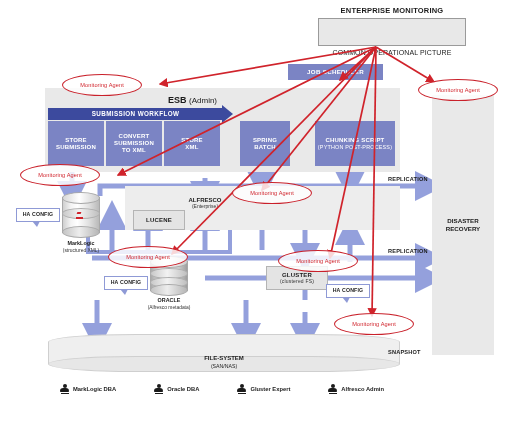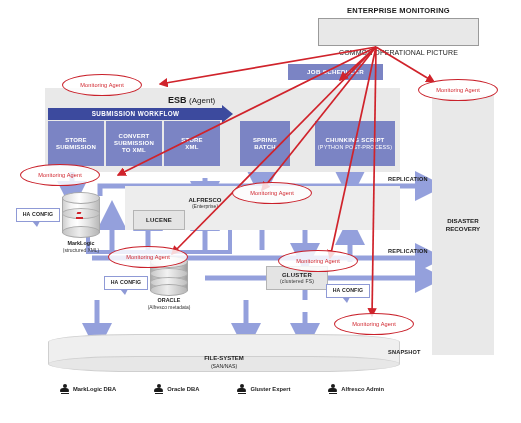--- a/index.html
+++ b/index.html
@@ -204,28 +204,28 @@
       <path d="M88,232 L88,252 L230,252 L230,186"></path>
     </g>
   </svg>
 
   <div class="abs panel" style="left:45px;top:88px;width:355px;height:84px;"></div>
 
   <div class="abs panel-soft" style="left:125px;top:186px;width:275px;height:44px;"></div>
 
   <div class="abs panel-dr" style="left:432px;top:95px;width:62px;height:260px;"></div>
 
-  <div class="abs ctr title-box" style="left:318px;top:18px;width:161px;height:28px;gap:33px;">
+  <div class="abs ctr title-box" style="left:318px;top:18px;width:148px;height:28px;gap:33px;">
     <div class="t1">ENTERPRISE MONITORING</div>
     <div class="t2">COMMON OPERATIONAL PICTURE</div>
   </div>
 
   <div class="abs esb-label" style="left:168px;top:95px;">
     <span>ESB</span>
-    <span class="lite">(Agent)</span>
+    <span class="lite">(Admin)</span>
   </div>
 
   <div class="abs ctr wf-bar" style="left:48px;top:108px;width:175px;height:12px;">
     <span>SUBMISSION WORKFLOW</span>
   </div>
   <div class="abs wf-arrow" style="left:222px;top:105px;"></div>
 
   <div class="abs ctr blue-box" style="left:48px;top:121px;width:56px;height:45px;">
     <span style="white-space:pre-line;">STORE
 SUBMISSION</span>

